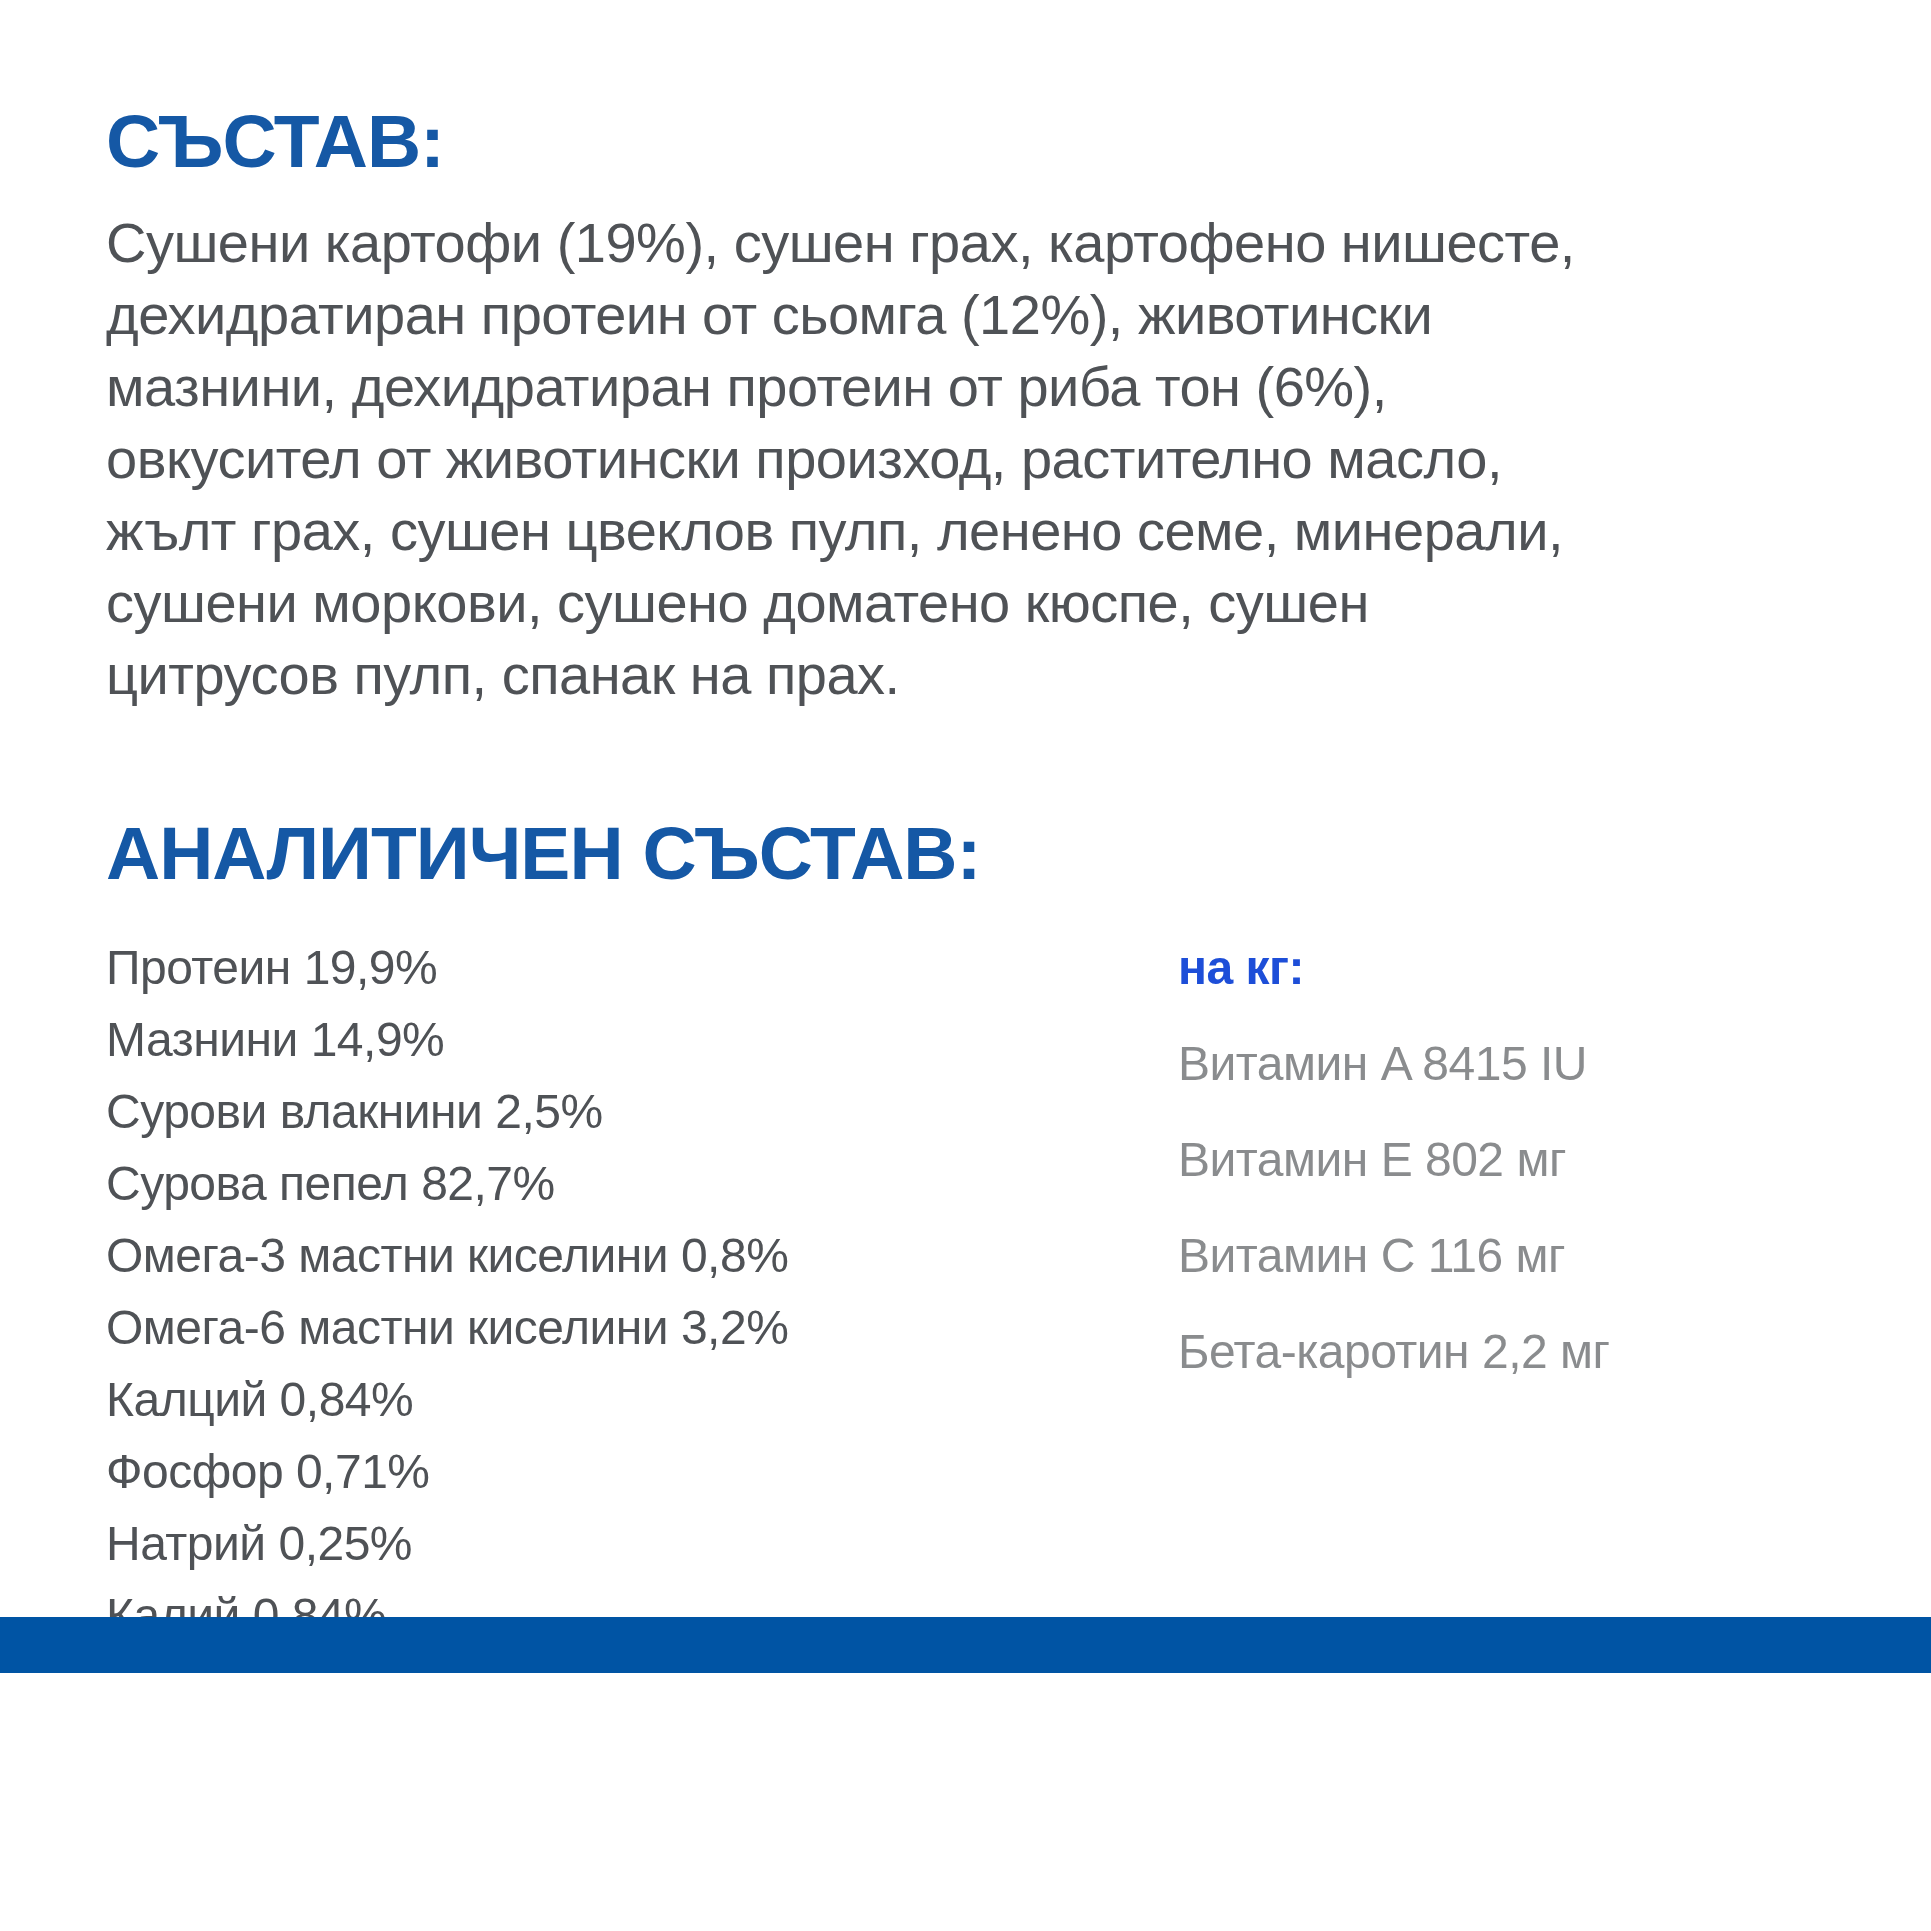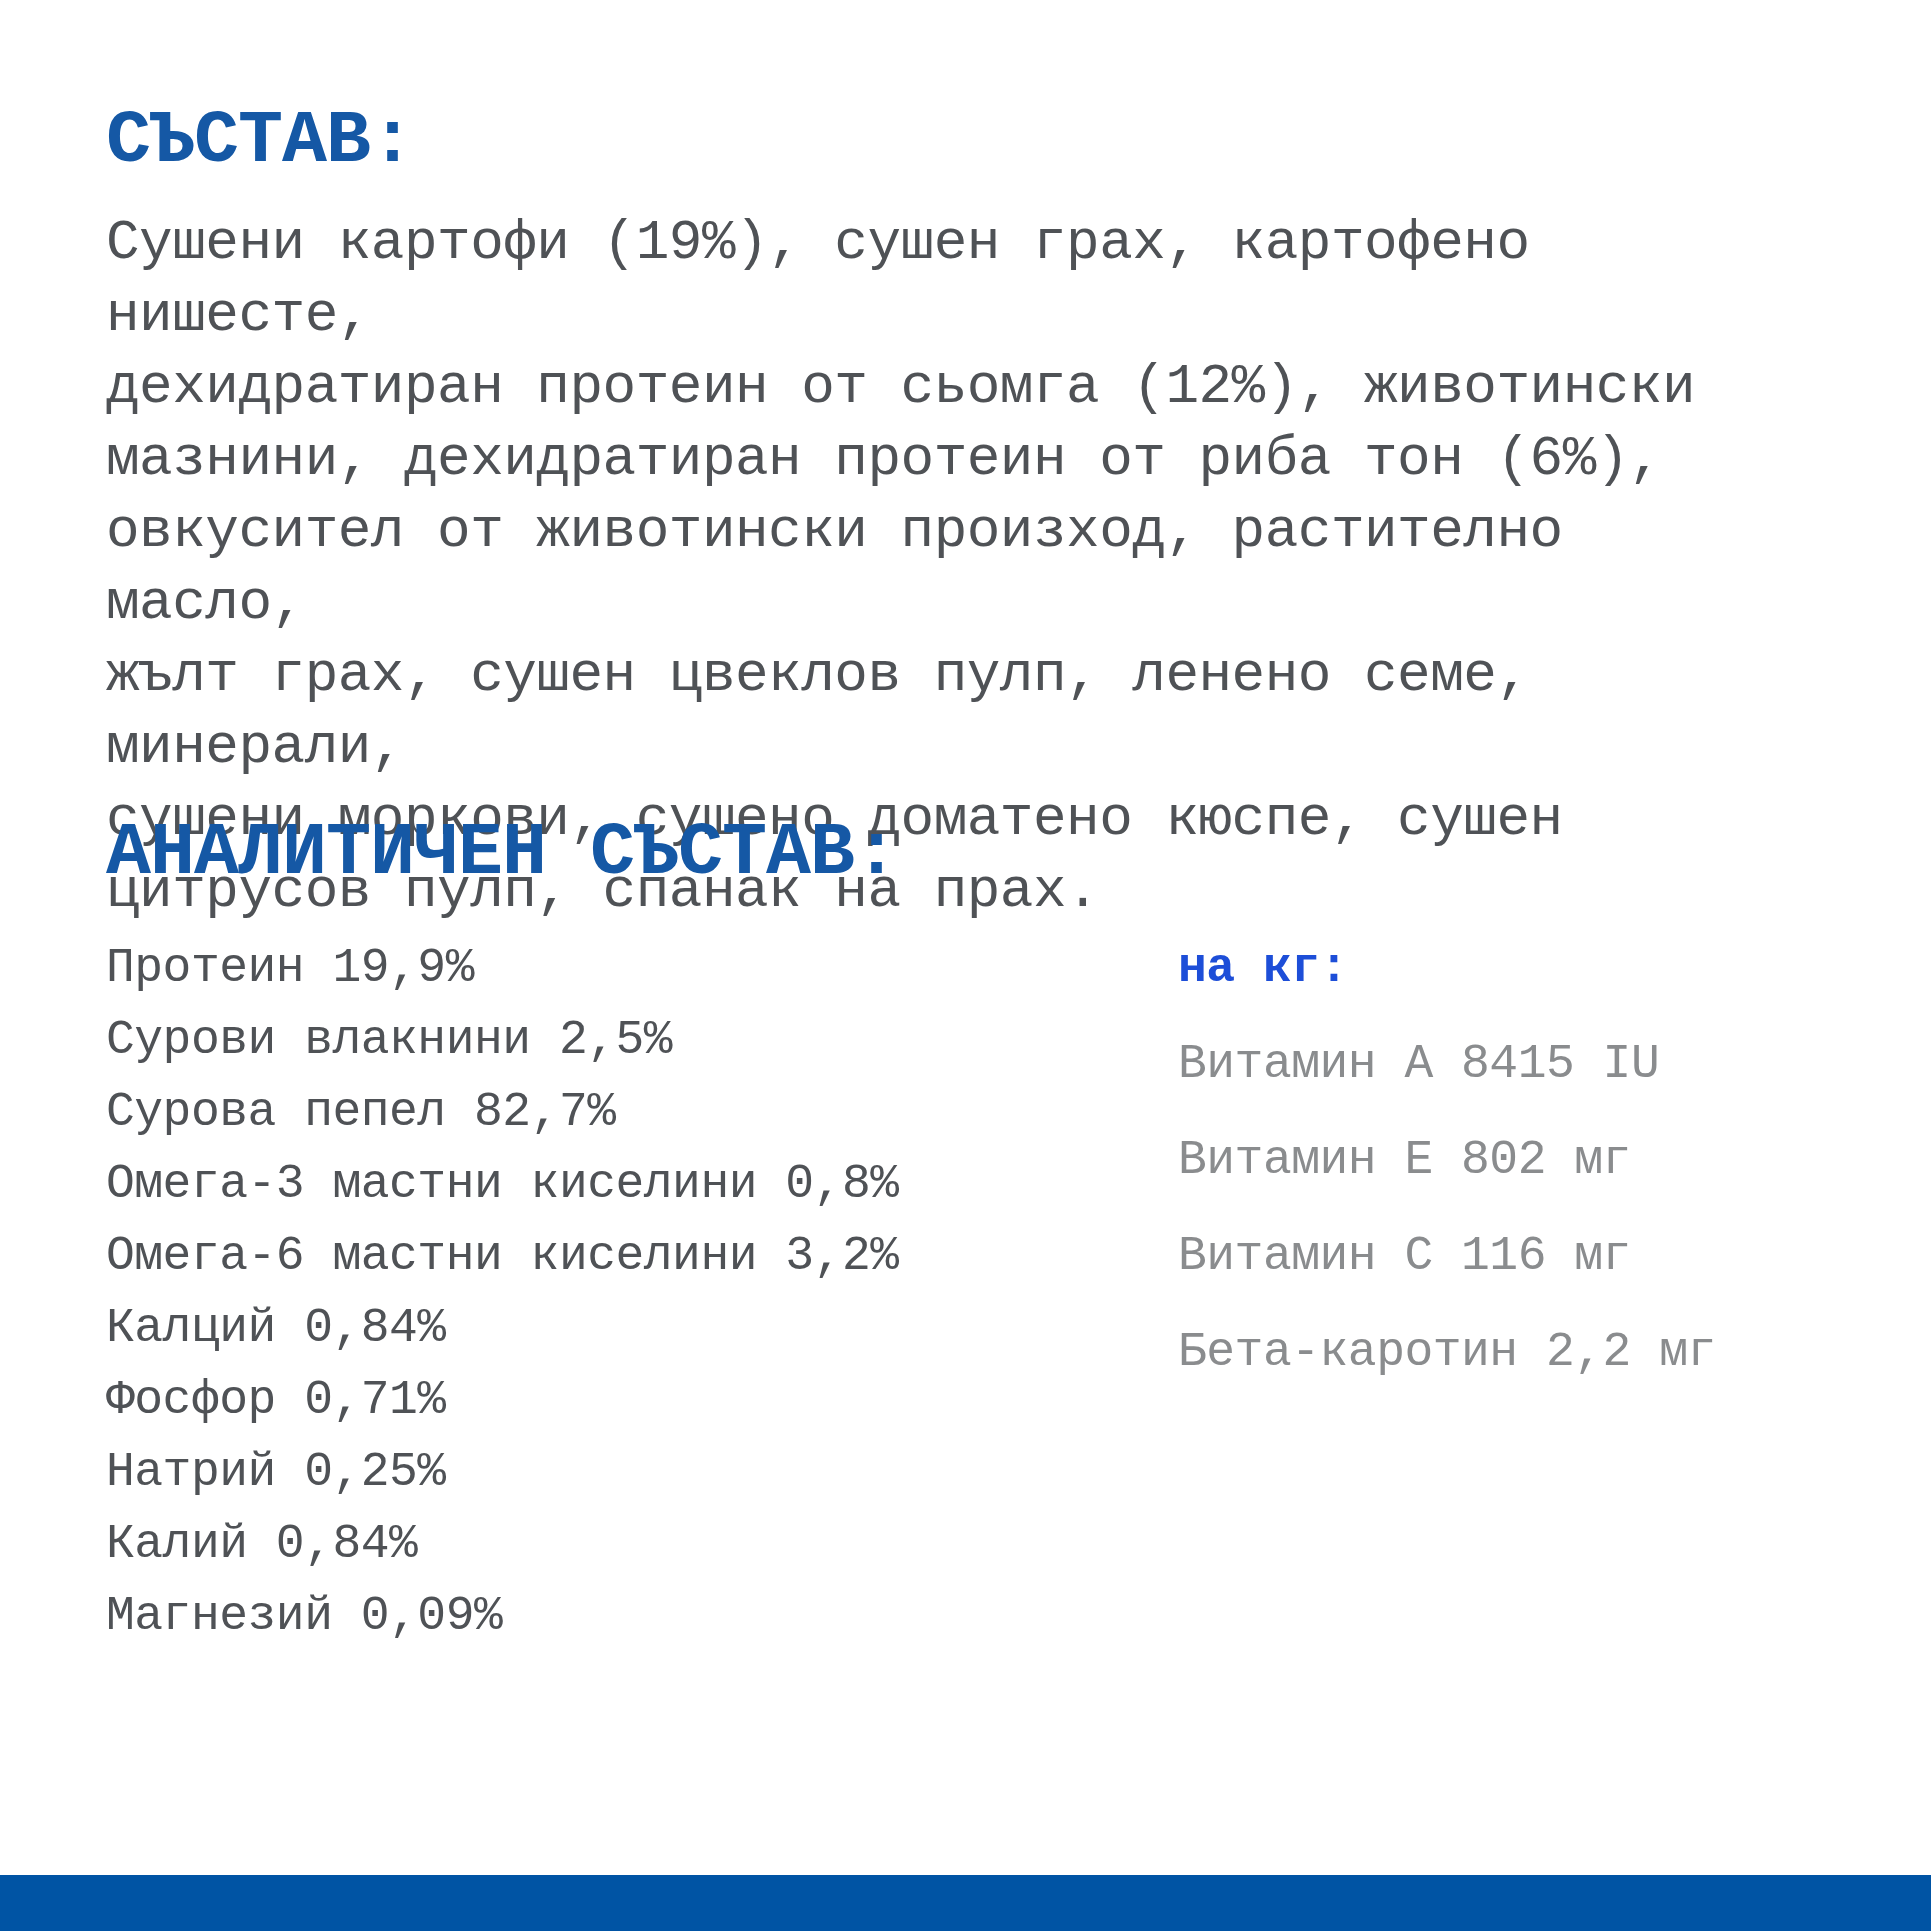--- a/index.html
+++ b/index.html
@@ -3,24 +3,24 @@
 <meta charset="utf-8">
 <style>
   html, body {
     margin: 0;
     padding: 0;
     background: #ffffff;
   }
   .sheet {
     position: relative;
     width: 1931px;
-    height: 1931px;
+    height: 1673px;
     background: #ffffff;
     overflow: hidden;
-    font-family: Liberation Mono, monospace;
+    font-family: Liberation Sans, sans-serif;
   }
   .heading {
     position: absolute;
     left: 106px;
     margin: 0;
     font-size: 75px;
     font-weight: bold;
     letter-spacing: -1px;
     line-height: 1;
     color: #1558A5;
@@ -87,20 +87,21 @@
 жълт грах, сушен цвеклов пулп, ленено семе, минерали,
 сушени моркови, сушено доматено кюспе, сушен
 цитрусов пулп, спанак на прах.</p>
 
   <h2 id="analytical-heading" class="heading">АНАЛИТИЧЕН СЪСТАВ:</h2>
 
   <div class="columns">
 
     <div class="col col-left">
       <div class="row">Протеин 19,9%</div>
+      <div class="row">Мазнини 14,9%</div>
       <div class="row">Сурови влакнини 2,5%</div>
       <div class="row">Сурова пепел 82,7%</div>
       <div class="row">Омега-3 мастни киселини 0,8%</div>
       <div class="row">Омега-6 мастни киселини 3,2%</div>
       <div class="row">Калций 0,84%</div>
       <div class="row">Фосфор 0,71%</div>
       <div class="row">Натрий 0,25%</div>
       <div class="row">Калий 0,84%</div>
       <div class="row">Магнезий 0,09%</div>
     </div>

